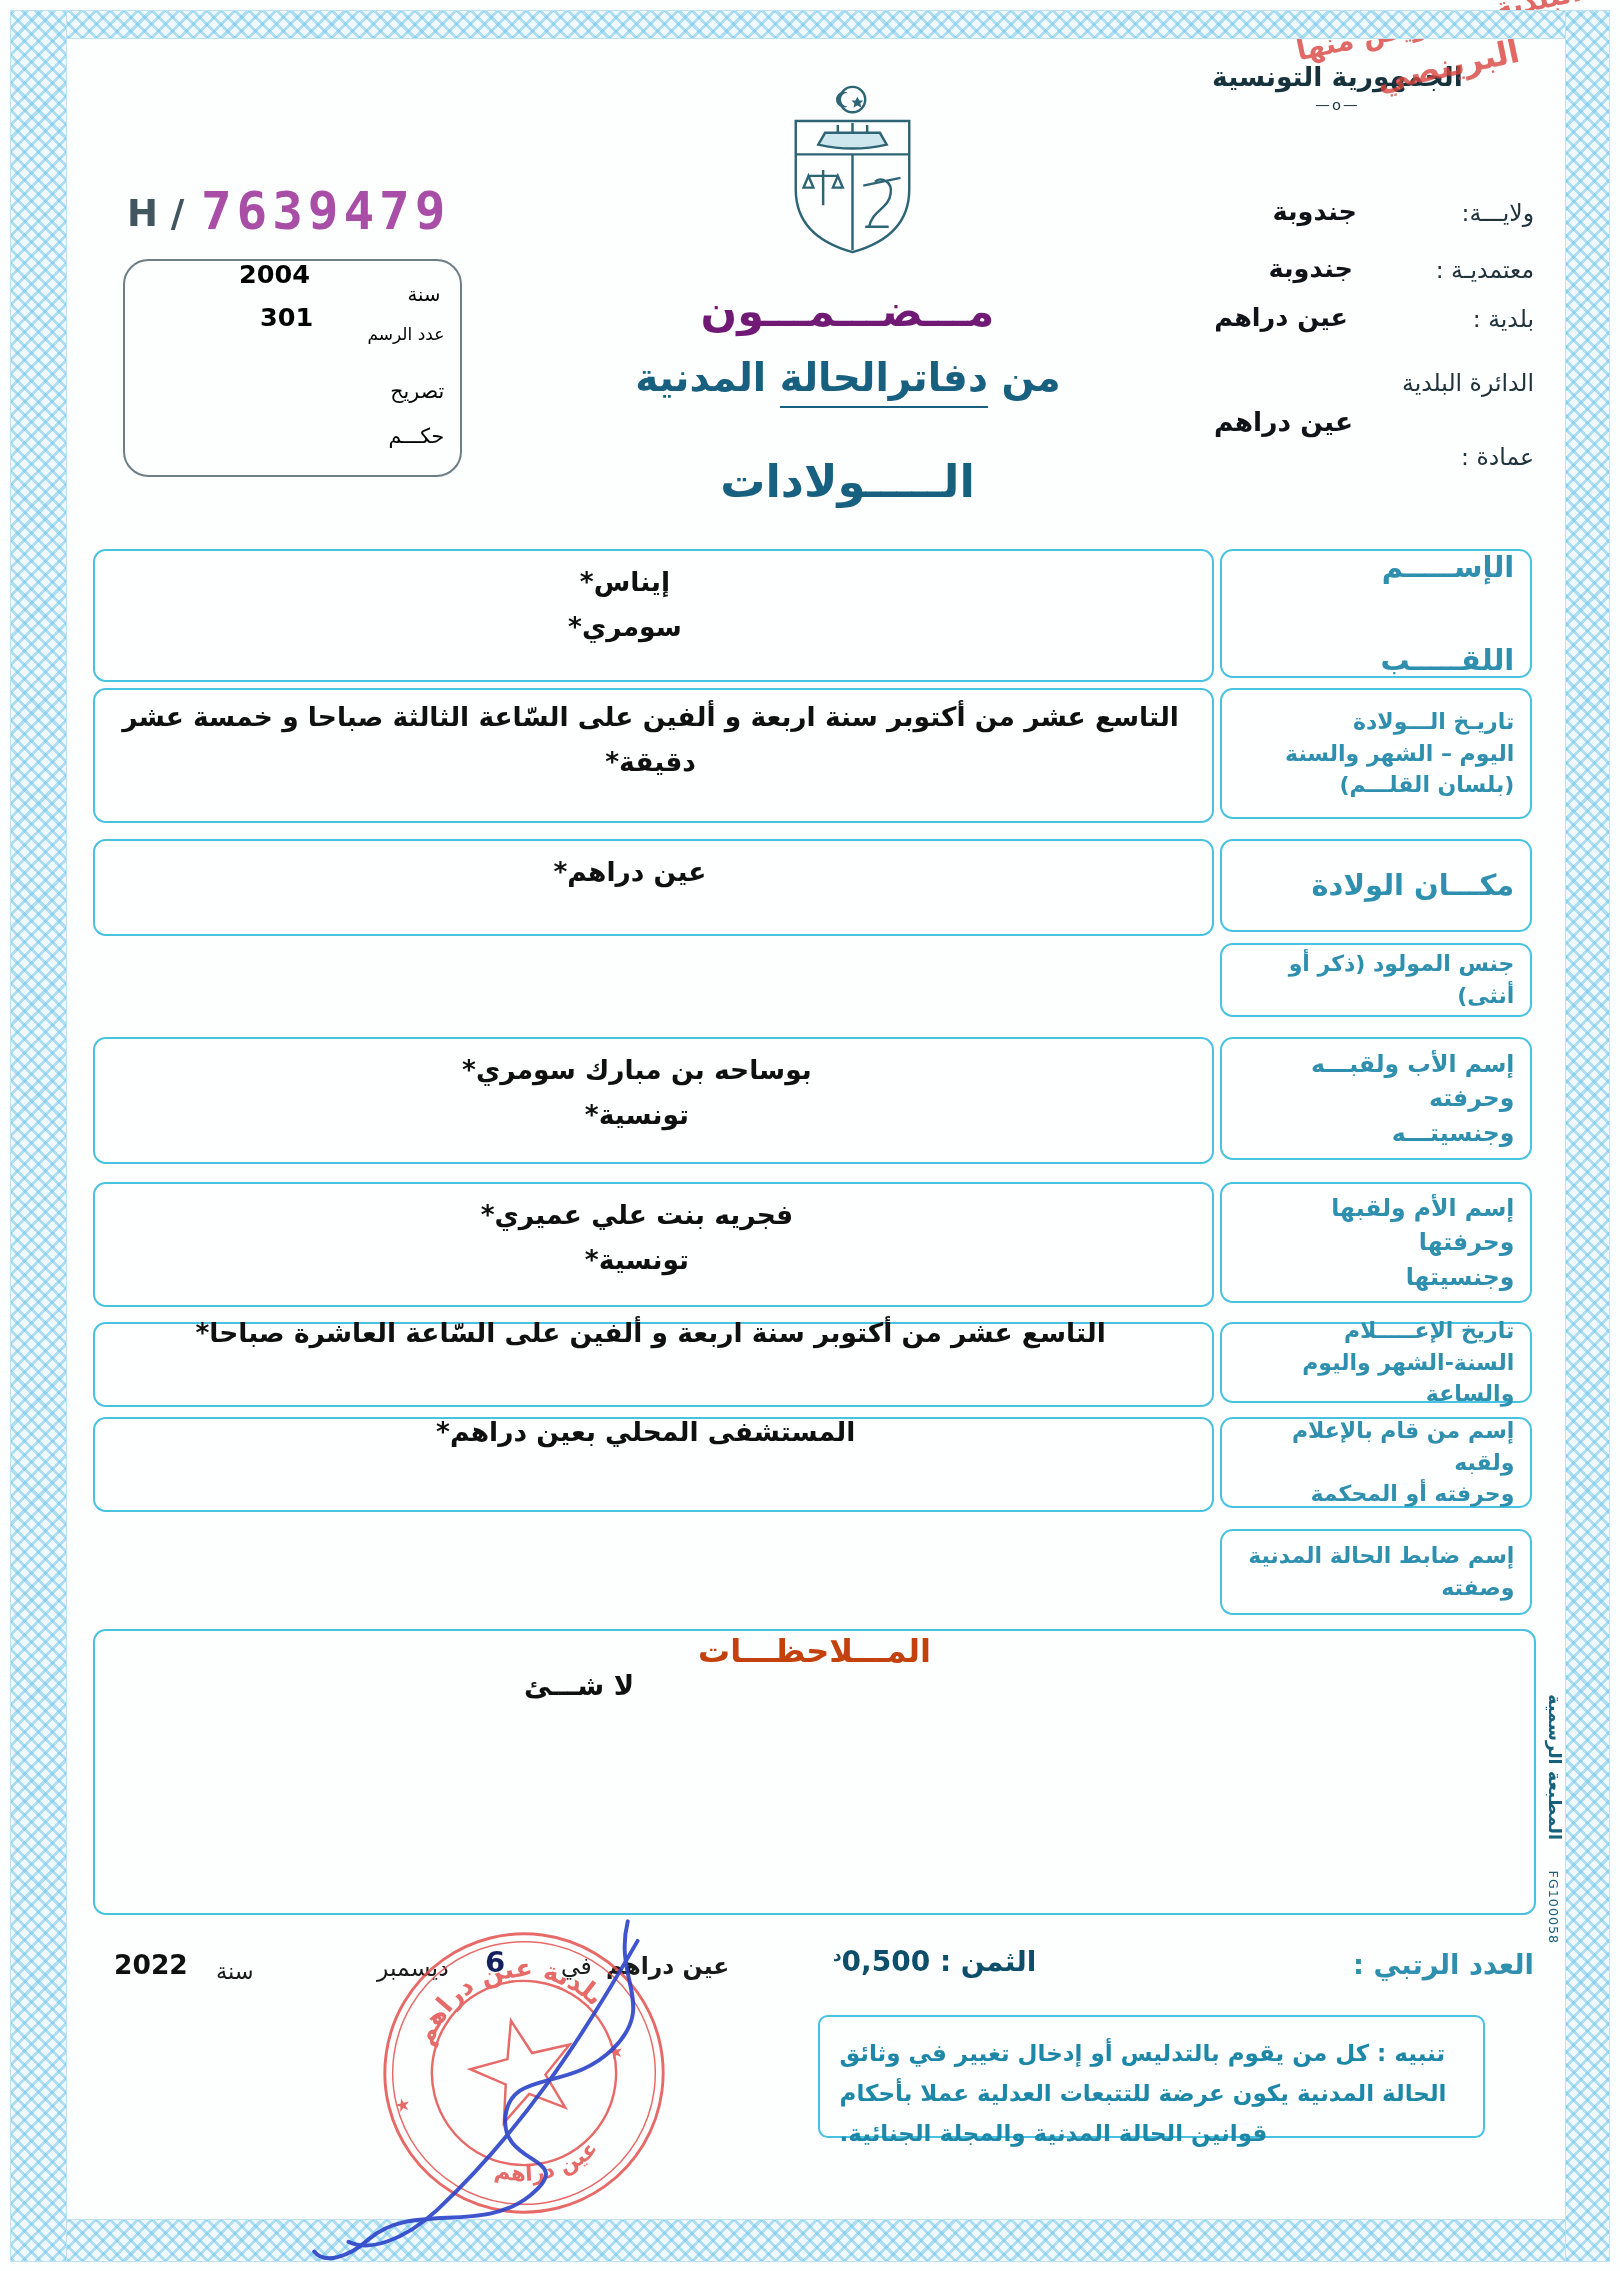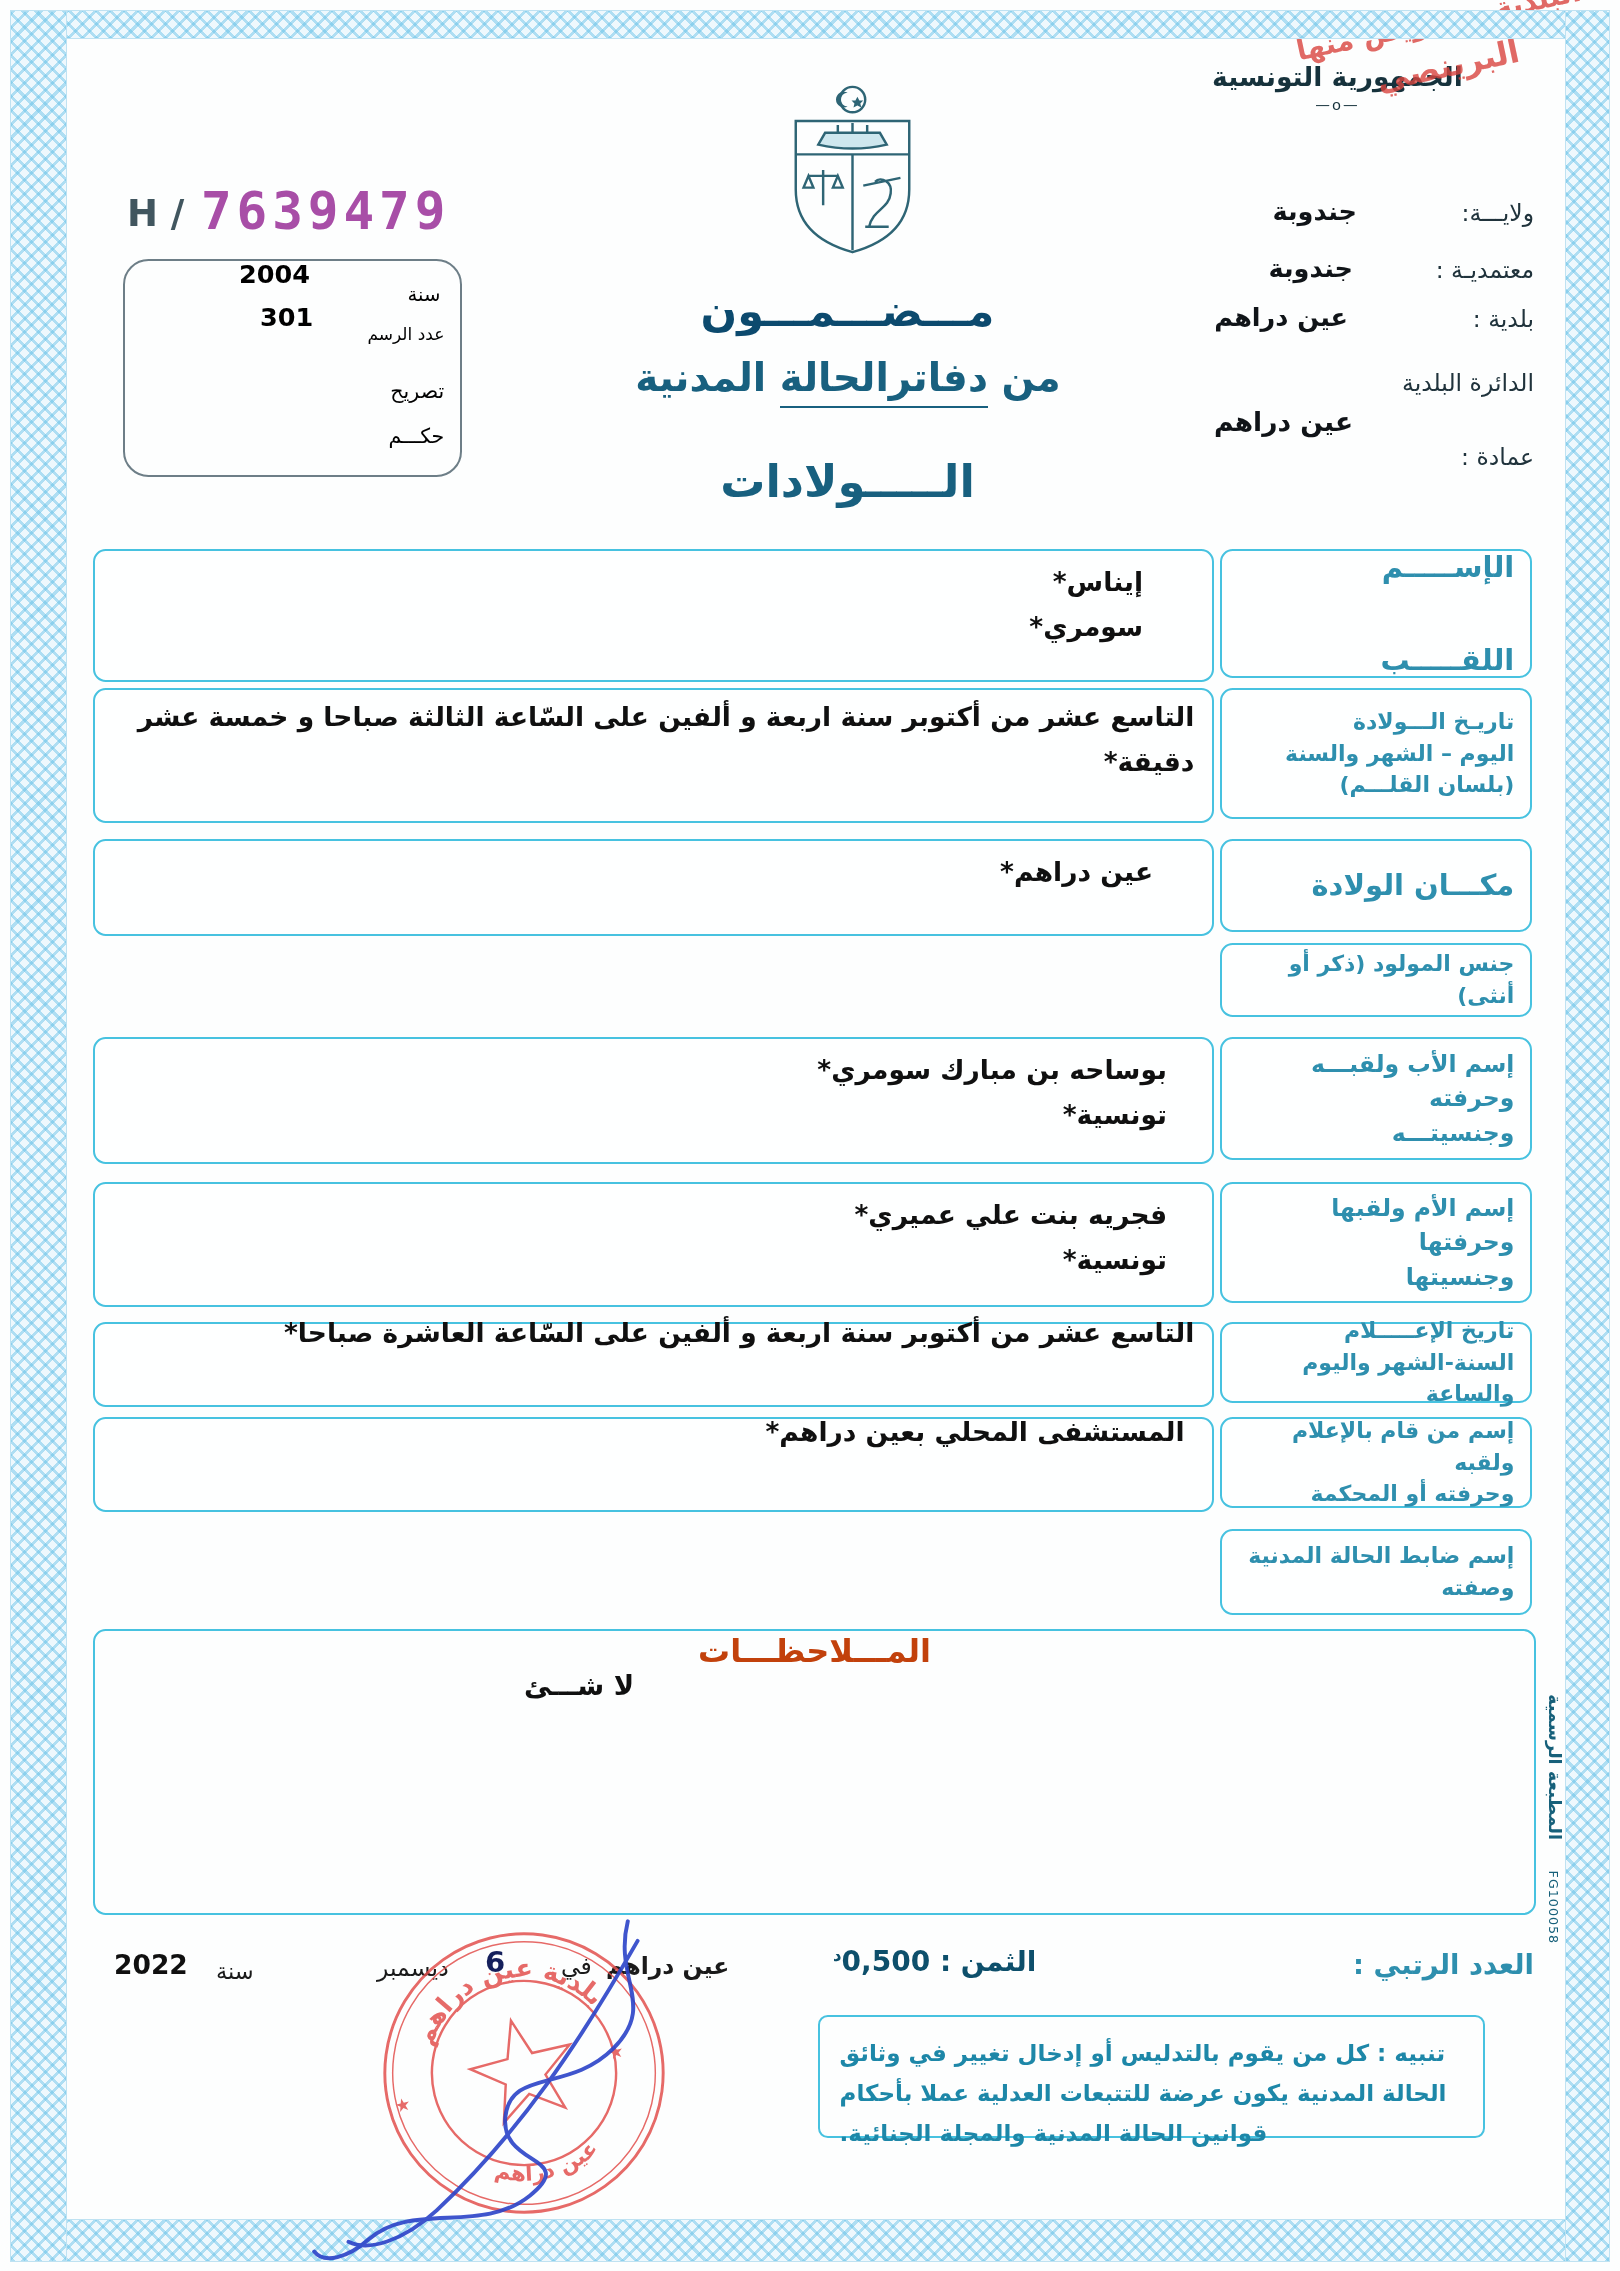--- a/index.html
+++ b/index.html
@@ -36,39 +36,39 @@
   .adm-value{font-size:25.5px;font-weight:bold;color:#101418;}
 
   .serial-prefix{left:127px;top:192px;font-size:37px;font-weight:bold;color:#41565f;direction:ltr;}
   .serial-number{left:201px;top:182px;font-size:51px;font-weight:bold;color:#a140a0;font-family:"DejaVu Sans Mono",monospace;letter-spacing:4.9px;direction:ltr;opacity:.92;}
 
   .registry-box{left:123px;top:259px;width:335px;height:214px;border:2px solid #6d7e87;border-radius:25.5px;}
   .registry-box .item{position:absolute;}
 
   .emblem{left:779px;top:80px;}
 
-  .title1{left:534px;top:286px;width:627px;text-align:center;font-size:43px;font-weight:bold;color:#0c4a6e;}
+  .title1{left:534px;top:286px;width:627px;text-align:center;font-size:43px;font-weight:bold;color:#701a75;}
   .title2{left:495px;top:355px;width:706px;text-align:center;font-size:39px;font-weight:bold;color:#18607f;}
   .title2 .u{border-bottom:2.9px solid #18607f;padding-bottom:5.9px;}
   .title3{left:534px;top:455px;width:627px;text-align:center;font-size:45px;font-weight:bold;color:#18607f;letter-spacing:2px;}
 
   
   .cell{position:absolute;border:2.9px solid #47c2e0;border-radius:12.7px;background:rgba(255,255,255,.6);}
   .value-cell{left:93px;width:1117px;}
   .label-cell{
     left:1220px;width:312px;
     display:flex;flex-direction:column;justify-content:center;
     padding:3.9px 15.7px 3.9px 5.9px;box-sizing:border-box;
     text-align:right;color:#2e8fae;font-weight:600;
     white-space:pre-line;line-height:1.45;font-size:23.5px;
   }
   .label-lg{font-size:29px;font-weight:bold;letter-spacing:1px;line-height:1.6;}
   .label-sm{font-size:22px;}
   .value-text{
-    padding:7.8px 59px 0 11.8px;text-align:right;
+    padding:7.8px 59px 0 11.8px;text-align:center;
     font-weight:bold;font-size:26.5px;color:#101010;
     white-space:pre-line;line-height:1.7;
   }
   .v-long{padding-right:17.6px;padding-top:3.9px;}
   .v-overlap{margin-top:-17.6px;}
   .v-above{position:absolute;top:-35px;right:98px;padding:0;font-weight:bold;font-size:26.5px;color:#101010;}
 
   .notes-box{left:93px;width:1439px;border:2.9px solid #47c2e0;border-radius:12.7px;position:absolute;}
   .notes-title{position:absolute;left:0;right:0;top:1px;text-align:center;font-size:32px;font-weight:bold;color:#c2410c;letter-spacing:1px;}
   .notes-value{position:absolute;left:429px;top:39px;font-size:27.4px;font-weight:bold;color:#101010;}

